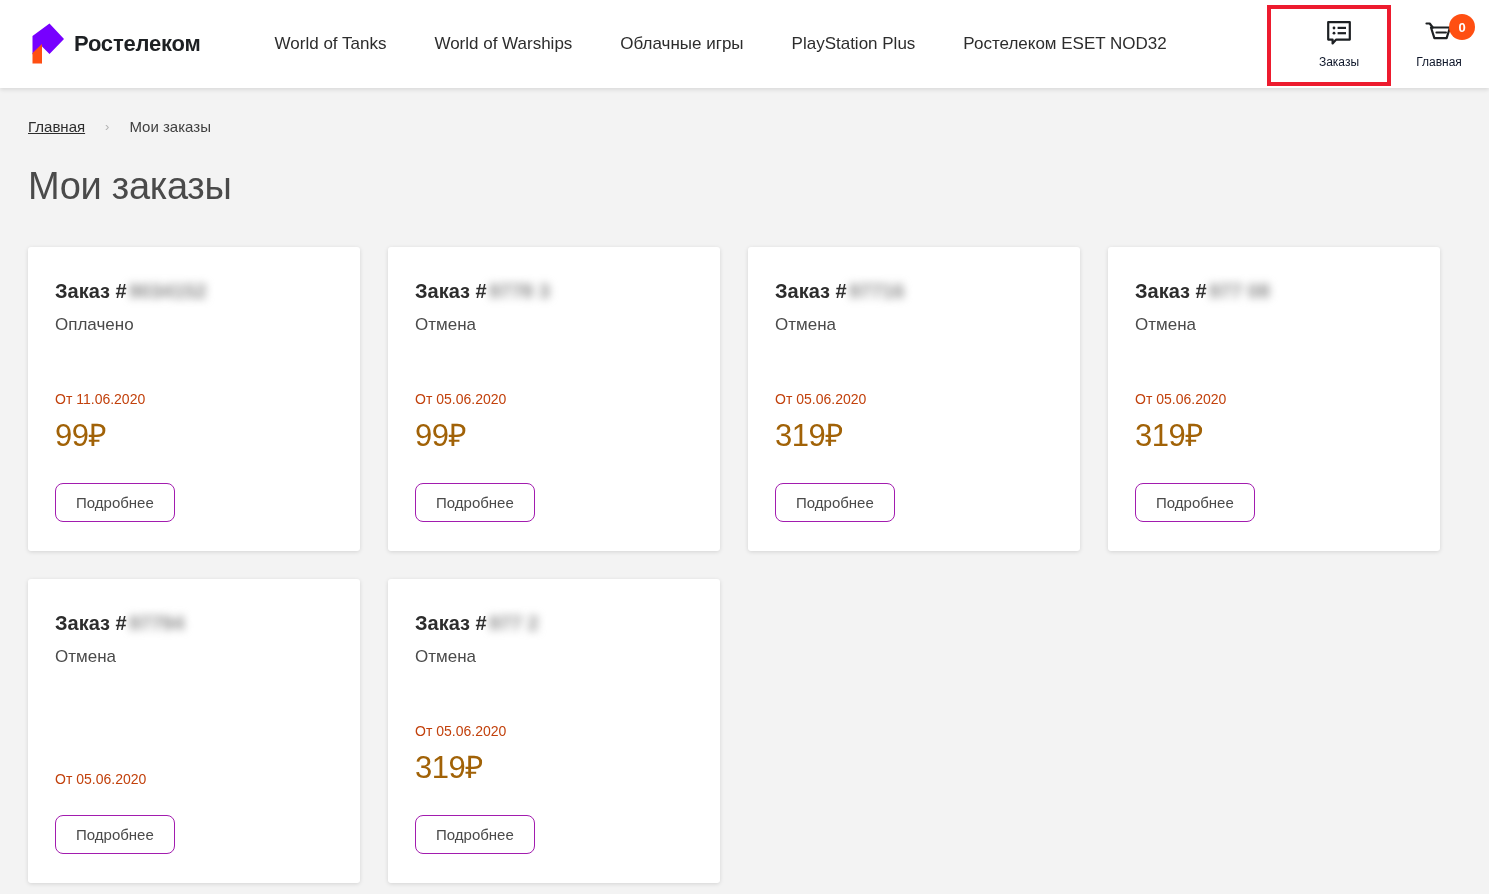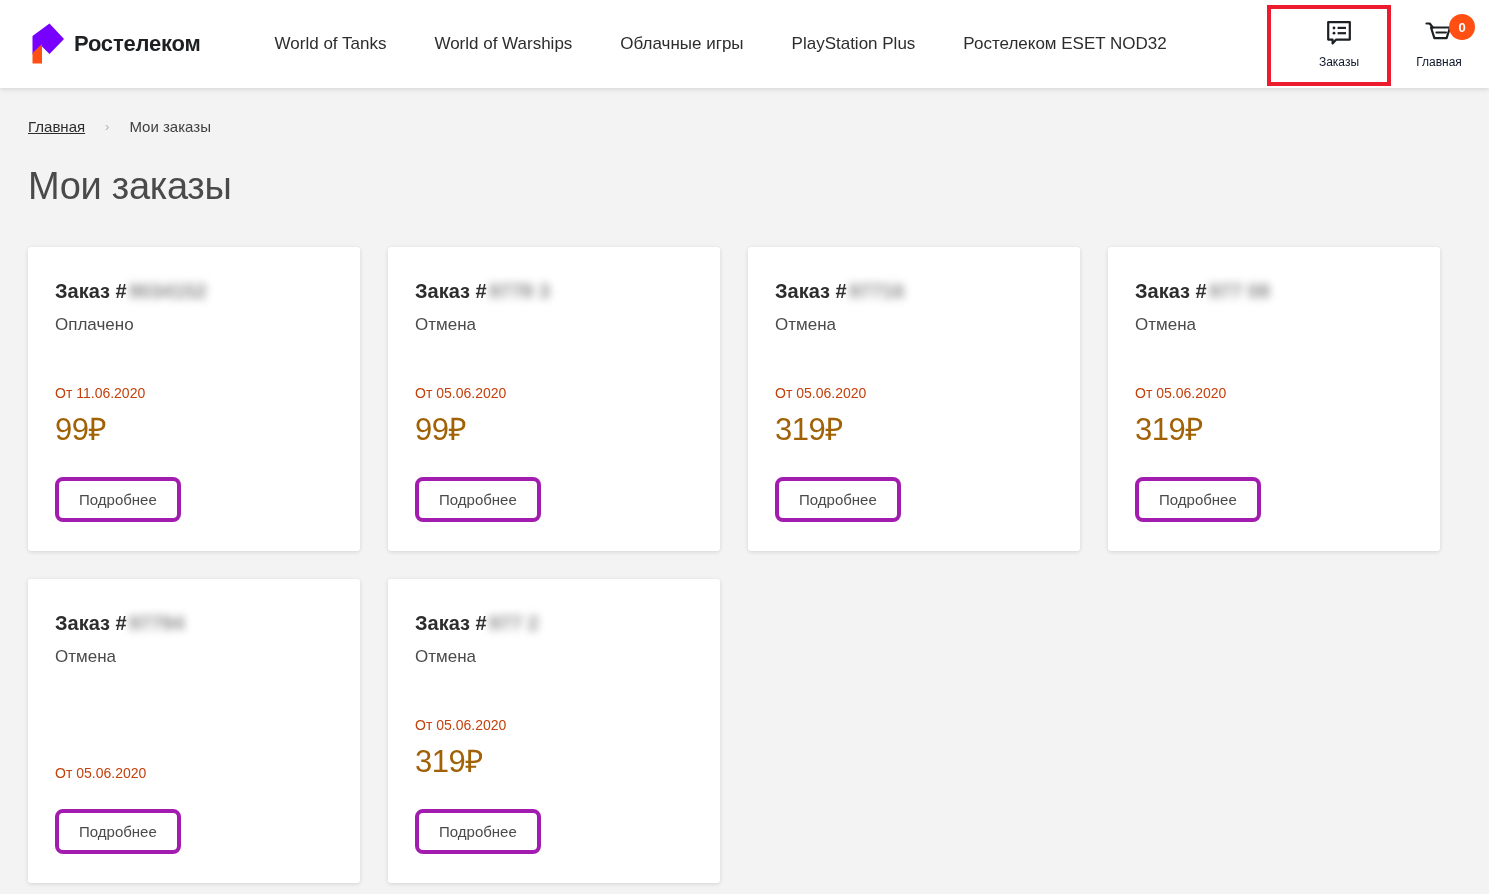--- a/index.html
+++ b/index.html
@@ -193,21 +193,21 @@
   .order-price {
     font-size: 31px;
     color: #a16207;
     margin-top: 6px;
     letter-spacing: -0.5px;
   }
   .details-btn {
     align-self: flex-start;
     margin-top: 28px;
     padding: 10px 20px;
-    border: 4px solid #a21caf;
+    border: 1px solid #a21caf;
     border-radius: 8px;
     background: #ffffff;
     color: #4a4a4a;
     font-size: 15px;
     font-family: inherit;
     cursor: pointer;
     white-space: nowrap;
   }
 </style>
 </head>

